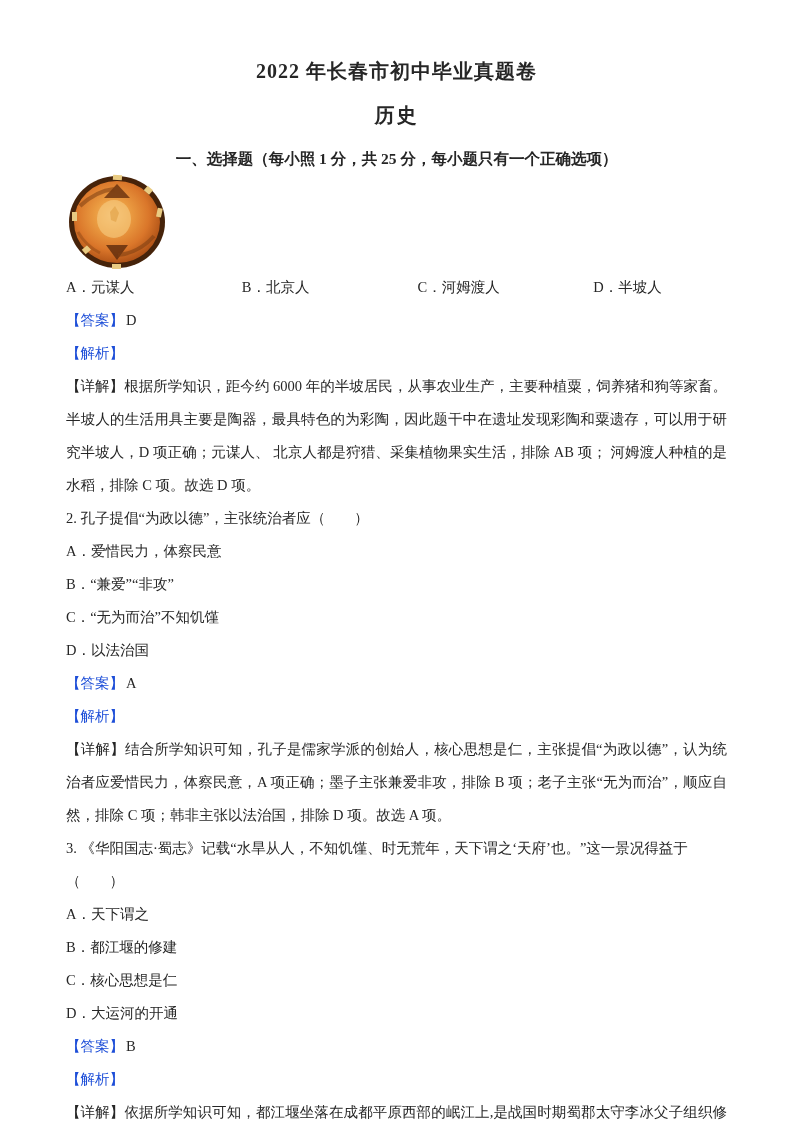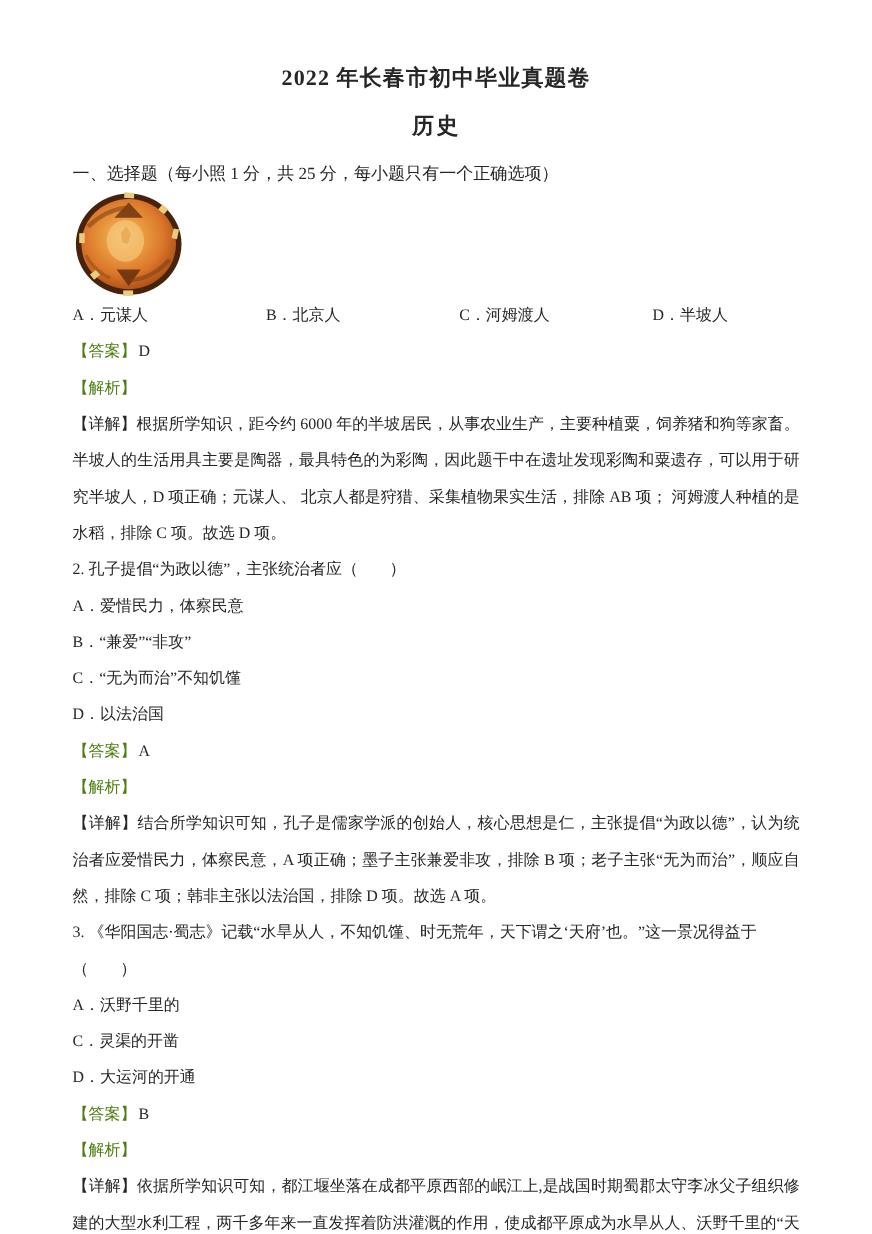--- a/index.html
+++ b/index.html
@@ -24,41 +24,42 @@
   .doc-subject {
     text-align: center;
     font-size: 20px;
     font-weight: bold;
     line-height: 26px;
     margin-top: 18px;
     letter-spacing: 2px;
   }
   .section-header {
     font-size: 15.5px;
-    font-weight: normal;
+    font-weight: bold;
     line-height: 22px;
     margin-top: 20px;
+    text-align: center;
   }
   .line, .para {
     font-size: 14.5px;
     line-height: 33px;
   }
   .para { text-align: justify; }
   .stem { margin-top: 12px; }
   .pottery-wrap { margin-top: 4px; height: 97px; }
   .options-4 {
     display: grid;
     grid-template-columns: 1fr 1fr 1fr 1fr;
     gap: 42px;
   }
   .options-2 {
     display: grid;
     grid-template-columns: 1fr;
   }
-  .blue-label { color: #4d7c0f; }
+  .blue-label { color: #1d4ed8; }
   .answer-value { color: #262626; padding-left: 2px; }
 </style>
 </head>
 <body>
 
 <div class="page">
 
   <div class="doc-title">2022 年长春市初中毕业真题卷</div>
   <div class="doc-subject">历史</div>
 
@@ -133,22 +134,23 @@
     <div class="para">
       <span>【详解】</span><span>结合所学知识可知，孔子是儒家学派的创始人，核心思想是仁，主张提倡“为政以德”，认为统治者应爱惜民力，体察民意，A 项正确；墨子主张兼爱非攻，排除 B 项；老子主张“无为而治”，顺应自然，排除 C 项；韩非主张以法治国，排除 D 项。故选 A 项。</span>
     </div>
   </div>
 
   <div>
     <div class="line">3. 《华阳国志·蜀志》记载“水旱从人，不知饥馑、时无荒年，天下谓之‘天府’也。”这一景况得益于</div>
     <div class="line">（　　）</div>
 
     <div class="options-2">
-      <span class="line">A．沃野千里的</span>
-      <span class="line">C．灵渠的开凿</span>
+      <span class="line">A．天下谓之</span>
+      <span class="line">B．都江堰的修建</span>
+      <span class="line">C．核心思想是仁</span>
       <span class="line">D．大运河的开通</span>
     </div>
 
     <div class="line">
       <span class="blue-label">【答案】</span><span class="answer-value">B</span>
     </div>
     <div class="line">
       <span class="blue-label">【解析】</span>
     </div>
     <div class="para">

